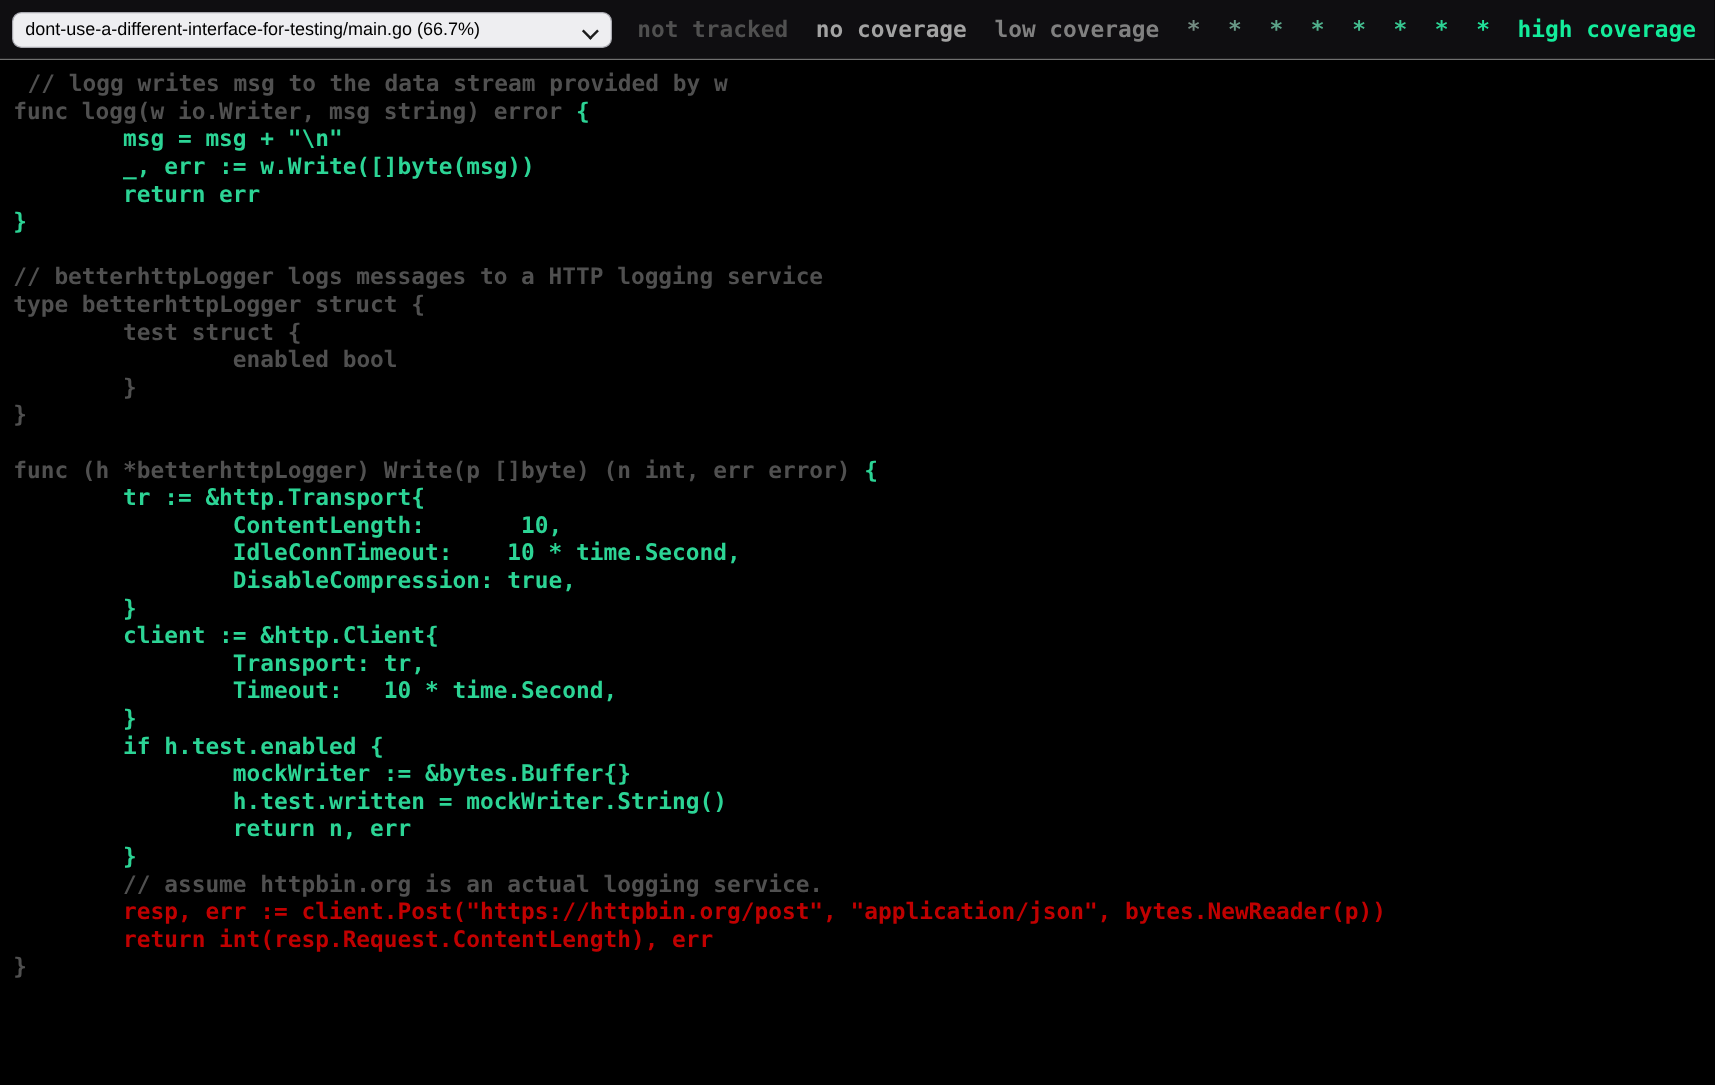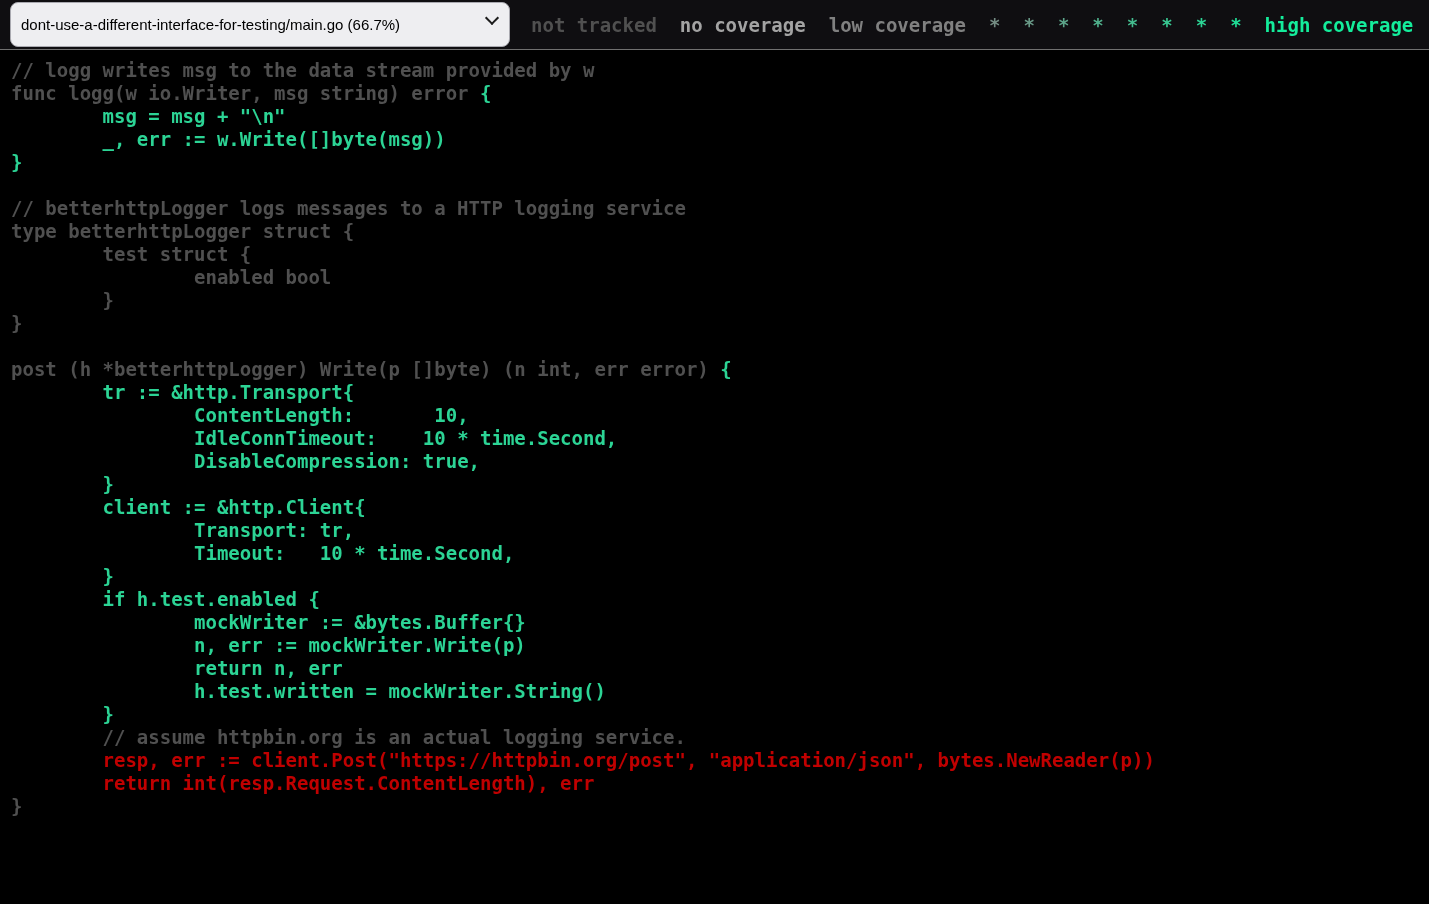--- a/index.html
+++ b/index.html
@@ -15,21 +15,21 @@
     border-bottom:1px solid #707070;
     display:flex;
     align-items:center;
     padding-left:10px;
     box-sizing:border-box;
     white-space:nowrap;
   }
   .select-wrap{position:relative;display:inline-block;}
   select#fileSelect{
     -webkit-appearance:none;appearance:none;
-    width:500px;height:45px;
+    width:500px;height:30px;
     background:#eeeef1;
     border:1px solid #a9a9b0;
     border-radius:8px;
     font-family:"Liberation Sans",sans-serif;
     font-size:15px;
     color:#000;
     padding:0 30px 0 10px;
     outline:none;
   }
   .caret{
@@ -80,46 +80,46 @@
       <span style="color: rgb(80, 176, 140);">*</span>
       <span style="color: rgb(68, 188, 143);">*</span>
       <span style="color: rgb(56, 200, 146);">*</span>
       <span style="color: rgb(44, 212, 149);">*</span>
       <span style="color: rgb(32, 224, 152);">*</span>
       <span style="color: rgb(20, 236, 155);">high coverage</span>
     </div>
 </div>
 
 <div id="code">
-    <div class="line"><span style="color: rgb(80, 80, 80);">// logg writes msg to the data stream provided by w</span></div>
+    <div class="line"><span style="color: rgb(80, 80, 80); margin-left: 12px;">// logg writes msg to the data stream provided by w</span></div>
     <div class="line"><span style="color: rgb(80, 80, 80);">func logg(w io.Writer, msg string) error </span><span style="color: rgb(44, 212, 149);">{</span></div>
     <div class="line"><span style="color: rgb(44, 212, 149);">	msg = msg + "\n"</span></div>
     <div class="line"><span style="color: rgb(44, 212, 149);">	_, err := w.Write([]byte(msg))</span></div>
+    <div class="line"><span style="color: rgb(44, 212, 149);">	return err</span></div>
     <div class="line"><span style="color: rgb(44, 212, 149);">}</span></div>
     <div class="line"></div>
     <div class="line"><span style="color: rgb(80, 80, 80);">// betterhttpLogger logs messages to a HTTP logging service</span></div>
     <div class="line"><span style="color: rgb(80, 80, 80);">type betterhttpLogger struct {</span></div>
     <div class="line"><span style="color: rgb(80, 80, 80);">	test struct {</span></div>
     <div class="line"><span style="color: rgb(80, 80, 80);">		enabled bool</span></div>
     <div class="line"><span style="color: rgb(80, 80, 80);">	}</span></div>
     <div class="line"><span style="color: rgb(80, 80, 80);">}</span></div>
     <div class="line"></div>
-    <div class="line"><span style="color: rgb(80, 80, 80);">post (h *betterhttpLogger) Write(p []byte) (n int, err error) </span><span style="color: rgb(44, 212, 149);">{</span></div>
+    <div class="line"><span style="color: rgb(80, 80, 80);">func (h *betterhttpLogger) Write(p []byte) (n int, err error) </span><span style="color: rgb(44, 212, 149);">{</span></div>
     <div class="line"><span style="color: rgb(44, 212, 149);">	tr := &amp;http.Transport{</span></div>
     <div class="line"><span style="color: rgb(44, 212, 149);">		ContentLength:       10,</span></div>
     <div class="line"><span style="color: rgb(44, 212, 149);">		IdleConnTimeout:    10 * time.Second,</span></div>
     <div class="line"><span style="color: rgb(44, 212, 149);">		DisableCompression: true,</span></div>
     <div class="line"><span style="color: rgb(44, 212, 149);">	}</span></div>
     <div class="line"><span style="color: rgb(44, 212, 149);">	client := &amp;http.Client{</span></div>
     <div class="line"><span style="color: rgb(44, 212, 149);">		Transport: tr,</span></div>
     <div class="line"><span style="color: rgb(44, 212, 149); text-align: center;">		Timeout:   10 * time.Second,</span></div>
     <div class="line"><span style="color: rgb(44, 212, 149);">	}</span></div>
     <div class="line"><span style="color: rgb(44, 212, 149);">	if h.test.enabled {</span></div>
     <div class="line"><span style="color: rgb(44, 212, 149);">		mockWriter := &amp;bytes.Buffer{}</span></div>
-    <div class="line"><span style="color: rgb(44, 212, 149);">		n, err := mockWriter.Write(p)</span></div>
+    <div class="line"><span style="color: rgb(44, 212, 149);">		h.test.written = mockWriter.String()</span></div>
     <div class="line"><span style="color: rgb(44, 212, 149);">		return n, err</span></div>
-    <div class="line"><span style="color: rgb(44, 212, 149);">		h.test.written = mockWriter.String()</span></div>
     <div class="line"><span style="color: rgb(44, 212, 149);">	}</span></div>
     <div class="line"><span style="color: rgb(80, 80, 80);">	// assume httpbin.org is an actual logging service.</span></div>
     <div class="line"><span style="color: rgb(192, 0, 0);">	resp, err := client.Post("https://httpbin.org/post", "application/json", bytes.NewReader(p))</span></div>
     <div class="line"><span style="color: rgb(192, 0, 0);">	return int(resp.Request.ContentLength), err</span></div>
     <div class="line"><span style="color: rgb(80, 80, 80);">}</span></div>
   </div>
 
 </body></html>

